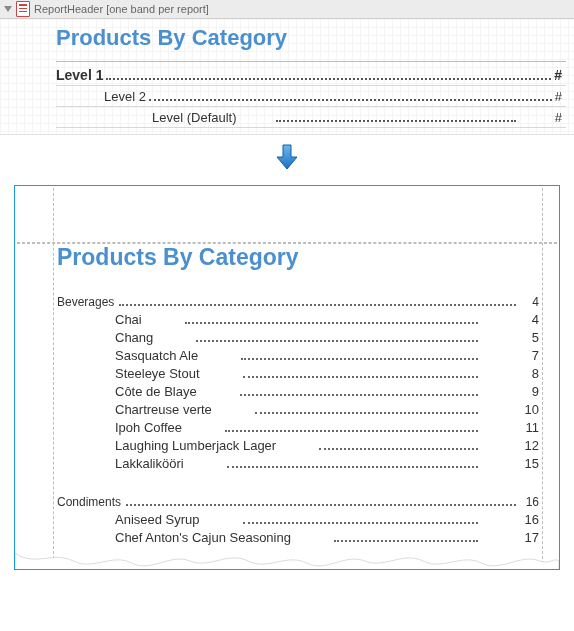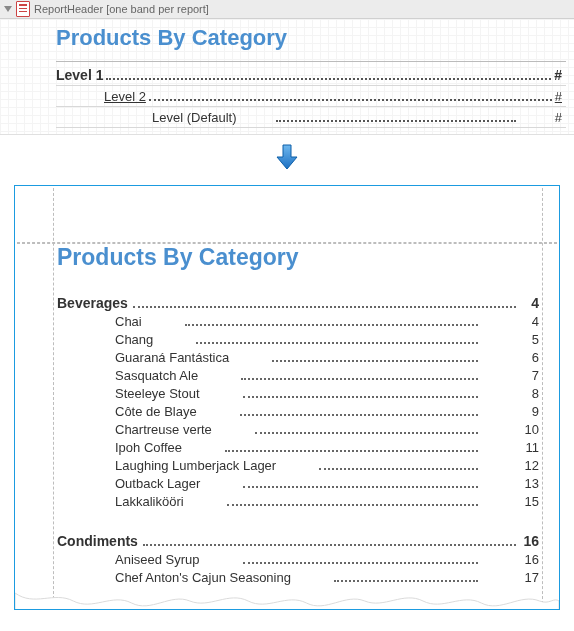--- a/index.html
+++ b/index.html
@@ -71,21 +71,21 @@
   .design-canvas .divider { border-top: 1px solid #bbb; margin: 2px 0; }
   .toc-design-row {
     display: flex;
     align-items: baseline;
     font-size: 13px;
     color: #333;
     padding: 3px 0 2px 0;
     border-bottom: 1px solid #d8d8d8;
   }
   .toc-design-row.lvl1 { font-weight: bold; padding-left: 0; font-size: 14px; }
-  .toc-design-row.lvl2 { padding-left: 48px; text-decoration: underline; }
+  .toc-design-row.lvl2 { padding-left: 48px; }
   .toc-design-row.lvl3 { padding-left: 96px; gap: 36px; }
   .toc-design-row .label { white-space: nowrap; }
   .toc-design-row .dots {
     flex: 1;
     border-bottom: 2px dotted #555;
     margin: 0 3px 3px 3px;
     height: 0;
   }
   .toc-design-row .page { white-space: nowrap; padding-right: 4px; }
 
@@ -129,21 +129,21 @@
     font-size: 23px;
     margin-bottom: 18px;
   }
   .toc-row {
     display: flex;
     align-items: baseline;
     font-size: 13px;
     color: #333;
     margin: 3px 0;
   }
-  .toc-row.cat { font-weight: bold; font-size: 14px; margin-top: 24px; }
+  .toc-row.cat { font-weight: normal; font-size: 12px; margin-top: 24px; }
   .toc-row.item { padding-left: 58px; gap: 38px; }
   .toc-row .label { white-space: nowrap; padding-right: 3px; }
   .toc-row .dots {
     flex: 1;
     border-bottom: 2px dotted #666;
     margin: 0 2px 3px 2px;
     height: 0;
   }
   .toc-row .page { white-space: nowrap; padding-left: 3px; min-width: 18px; text-align: right; }
 
@@ -216,25 +216,20 @@
           <span class="label">Chai</span>
           <span class="dots"></span>
           <span class="page">4</span>
         </div>
         <div class="toc-row item">
           <span class="label">Chang</span>
           <span class="dots"></span>
           <span class="page">5</span>
         </div>
         <div class="toc-row item">
-          <span class="label">Guaraná Fantástica</span>
-          <span class="dots"></span>
-          <span class="page">6</span>
-        </div>
-        <div class="toc-row item">
           <span class="label">Sasquatch Ale</span>
           <span class="dots"></span>
           <span class="page">7</span>
         </div>
         <div class="toc-row item">
           <span class="label">Steeleye Stout</span>
           <span class="dots"></span>
           <span class="page">8</span>
         </div>
         <div class="toc-row item">
@@ -249,25 +244,20 @@
         </div>
         <div class="toc-row item">
           <span class="label">Ipoh Coffee</span>
           <span class="dots"></span>
           <span class="page">11</span>
         </div>
         <div class="toc-row item">
           <span class="label">Laughing Lumberjack Lager</span>
           <span class="dots"></span>
           <span class="page">12</span>
-        </div>
-        <div class="toc-row item">
-          <span class="label">Outback Lager</span>
-          <span class="dots"></span>
-          <span class="page">13</span>
         </div>
         <div class="toc-row item">
           <span class="label">Lakkalikööri</span>
           <span class="dots"></span>
           <span class="page">15</span>
         </div>
         <div class="toc-row cat">
           <span class="label">Condiments</span>
           <span class="dots"></span>
           <span class="page">16</span>

